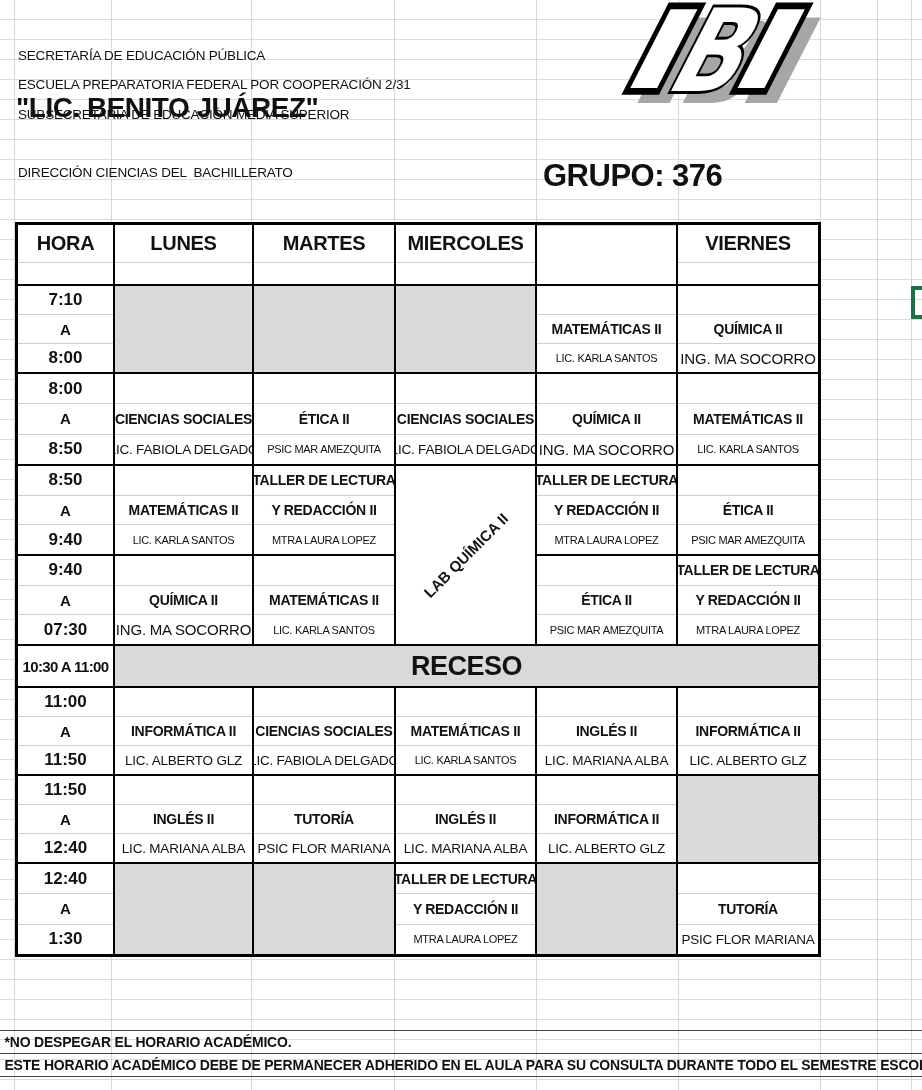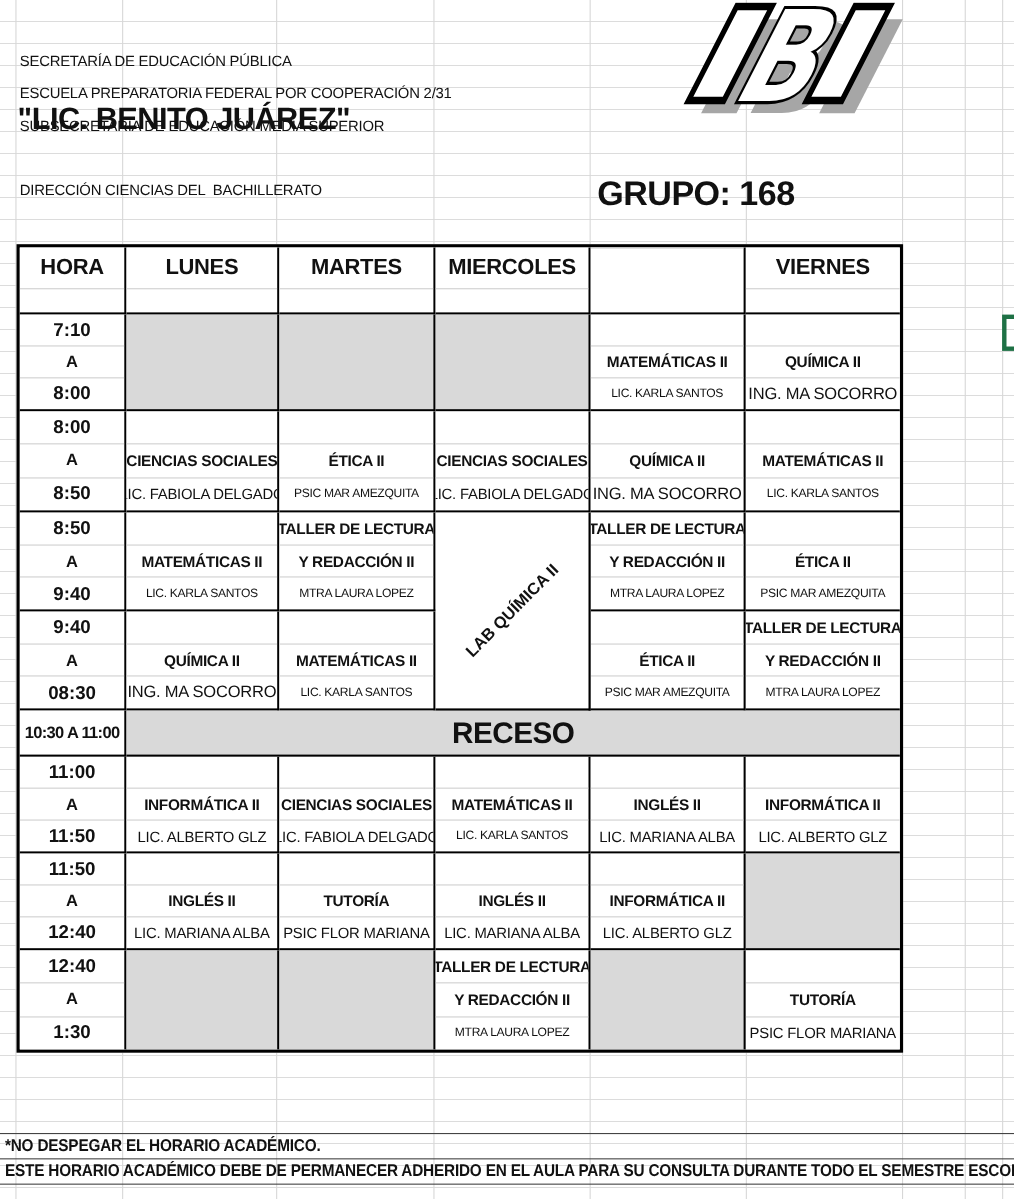--- a/index.html
+++ b/index.html
@@ -94,21 +94,21 @@
       <text x="148" y="92" font-family="DejaVu Sans, sans-serif" font-weight="bold" font-size="118">B</text>
       <rect x="240" y="4" width="42" height="88"></rect>
     </g>
     <g transform="skewX(-33)" fill="#ffffff" stroke="#000000" stroke-width="7">
       <rect x="100" y="4" width="42" height="88"></rect>
       <text x="148" y="92" font-family="DejaVu Sans, sans-serif" font-weight="bold" font-size="118" paint-order="stroke" stroke-width="6">B</text>
       <rect x="240" y="4" width="42" height="88"></rect>
     </g>
   </svg>
 
-  <div class="layer" id="group-title">GRUPO: 168</div>
+  <div class="layer" id="group-title">GRUPO: 376</div>
 
   <div class="layer" id="schedule">
 
     <div class="hd">
         <div class="hlabel">HORA</div>
         <div class="hspace"></div>
       </div>
     <div class="hd">
         <div class="hlabel">LUNES</div>
         <div class="hspace"></div>
@@ -204,21 +204,21 @@
       </div>
     <div class="cell lc">
         <div class="sub subj"></div>
         <div class="sub subj">ÉTICA II</div>
         <div class="sub ts">PSIC MAR AMEZQUITA</div>
       </div>
 
     <div class="hora">
         <div class="sub">9:40</div>
         <div class="sub mid">A</div>
-        <div class="sub">08:30</div>
+        <div class="sub">07:30</div>
       </div>
     <div class="cell">
         <div class="sub subj"></div>
         <div class="sub subj">QUÍMICA II</div>
         <div class="sub tl">ING. MA SOCORRO</div>
       </div>
     <div class="cell">
         <div class="sub subj"></div>
         <div class="sub subj">MATEMÁTICAS II</div>
         <div class="sub ts">LIC. KARLA SANTOS</div>

